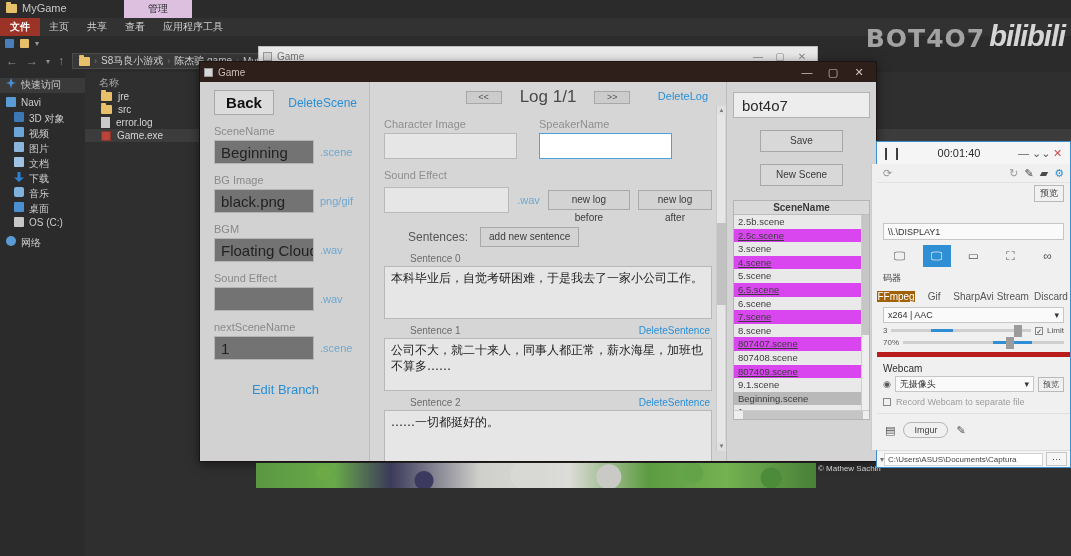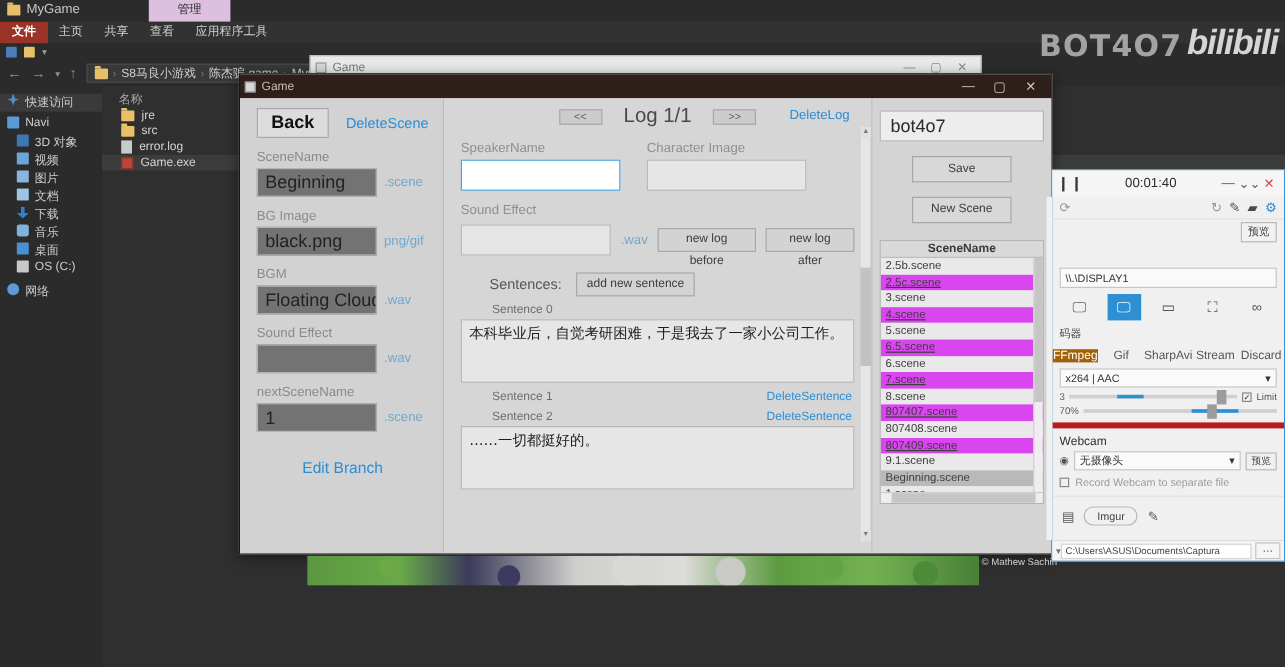--- a/index.html
+++ b/index.html
@@ -352,26 +352,26 @@
     <div class="col-mid">
       <div class="log-hdr">
         <div class="navbtn">&lt;&lt;</div>
         <div class="log-title">Log 1/1</div>
         <div class="navbtn">&gt;&gt;</div>
         <div class="log-del">DeleteLog</div>
       </div>
 
       <div class="row2">
         <div>
+          <div class="f-lbl2">Character Image</div>
+          <div class="in-big"></div>
+        </div>
+        <div>
           <div class="f-lbl2">SpeakerName</div>
           <div class="in-big focus"></div>
-        </div>
-        <div>
-          <div class="f-lbl2">Character Image</div>
-          <div class="in-big"></div>
         </div>
       </div>
 
       <div class="f-lbl2" style="margin-top:10px">Sound Effect</div>
       <div class="se-row">
         <div class="in-se"></div>
         <div class="fl-ext">.wav</div>
         <div class="sbtn">new log before</div>
         <div class="sbtn">new log after</div>
       </div>
@@ -382,20 +382,21 @@
       </div>
 
       <div class="sent-blk">
         <div class="sent-cap">Sentence 0</div>
         <div class="sent-ta">本科毕业后，自觉考研困难，于是我去了一家小公司工作。</div>
       </div>
 
       <div class="sent-blk">
         <div class="sent-cap">Sentence 1</div>
         <div class="sent-del">DeleteSentence</div>
+        <div class="sent-ta">公司不大，就二十来人，同事人都正常，薪水海星，加班也不算多……</div>
       </div>
 
       <div class="sent-blk">
         <div class="sent-cap">Sentence 2</div>
         <div class="sent-del">DeleteSentence</div>
         <div class="sent-ta">……一切都挺好的。</div>
       </div>
 
       <div class="vscroll">
         <div class="ar" style="top:0">▲</div>

